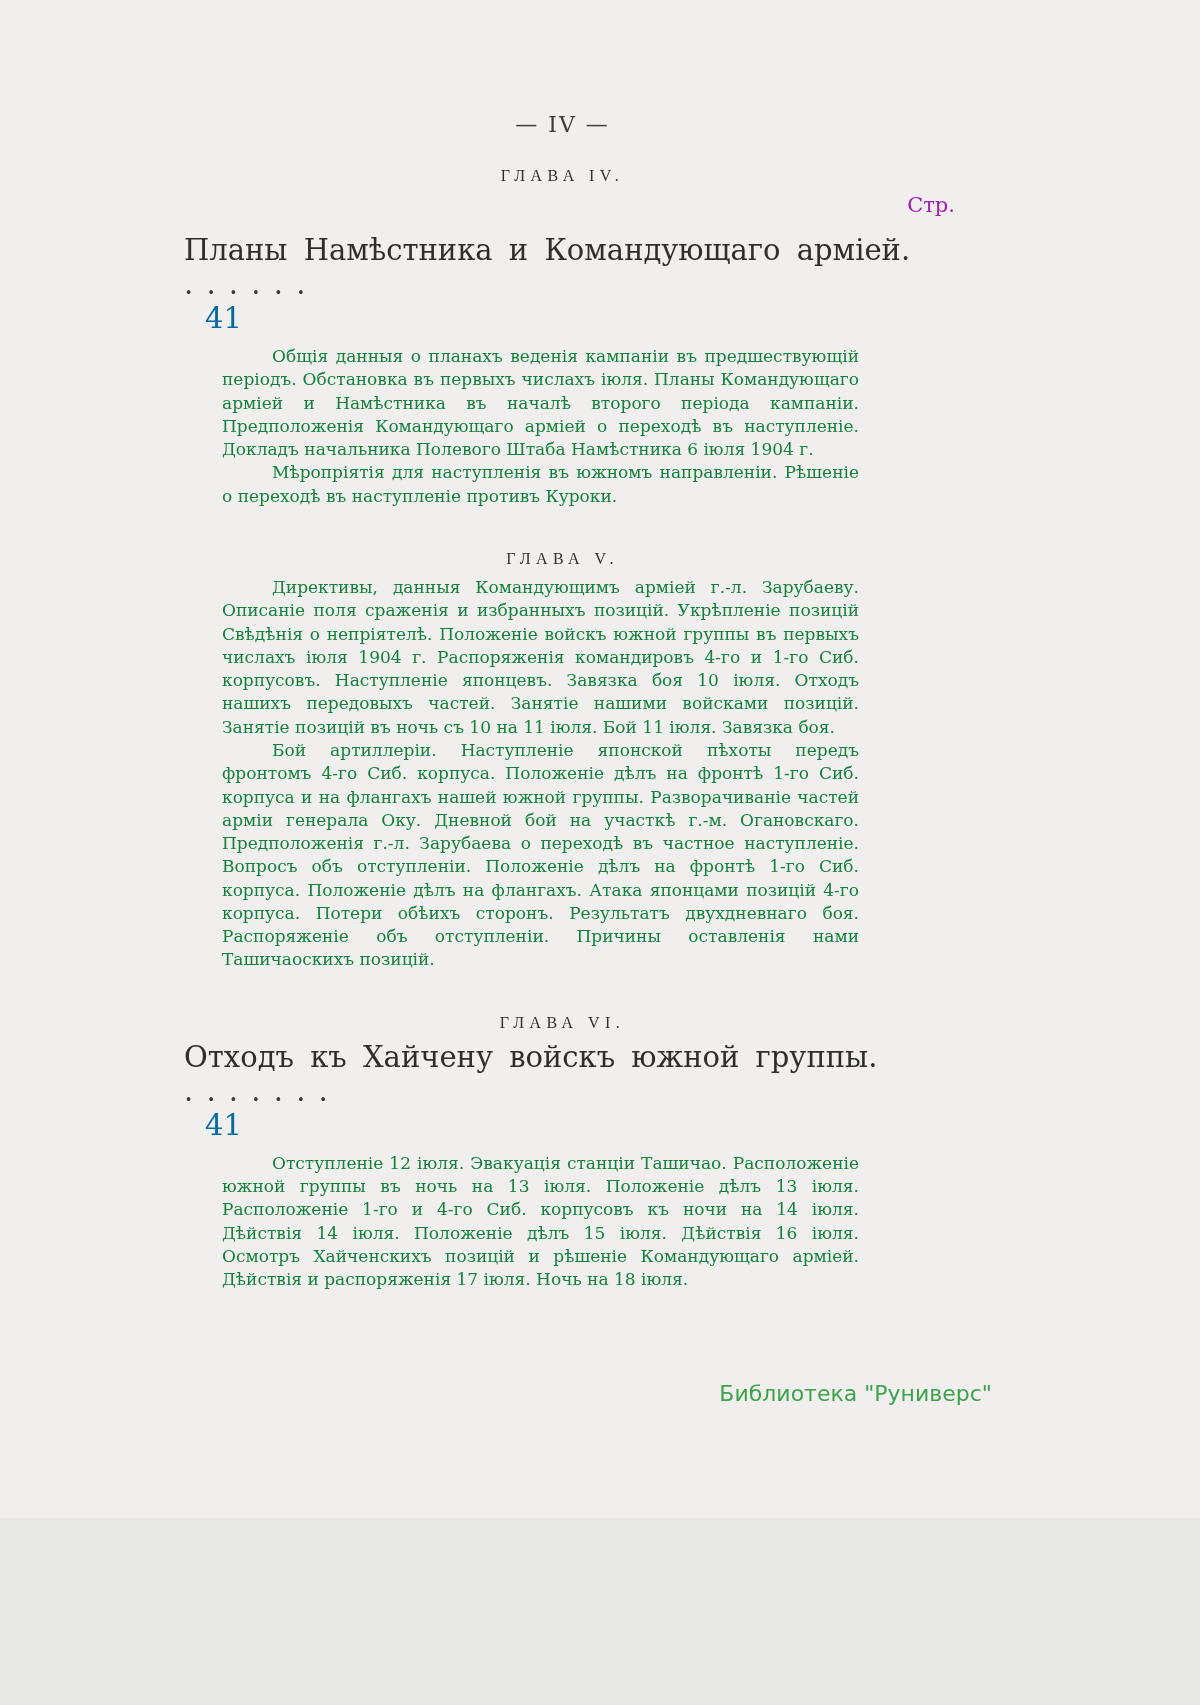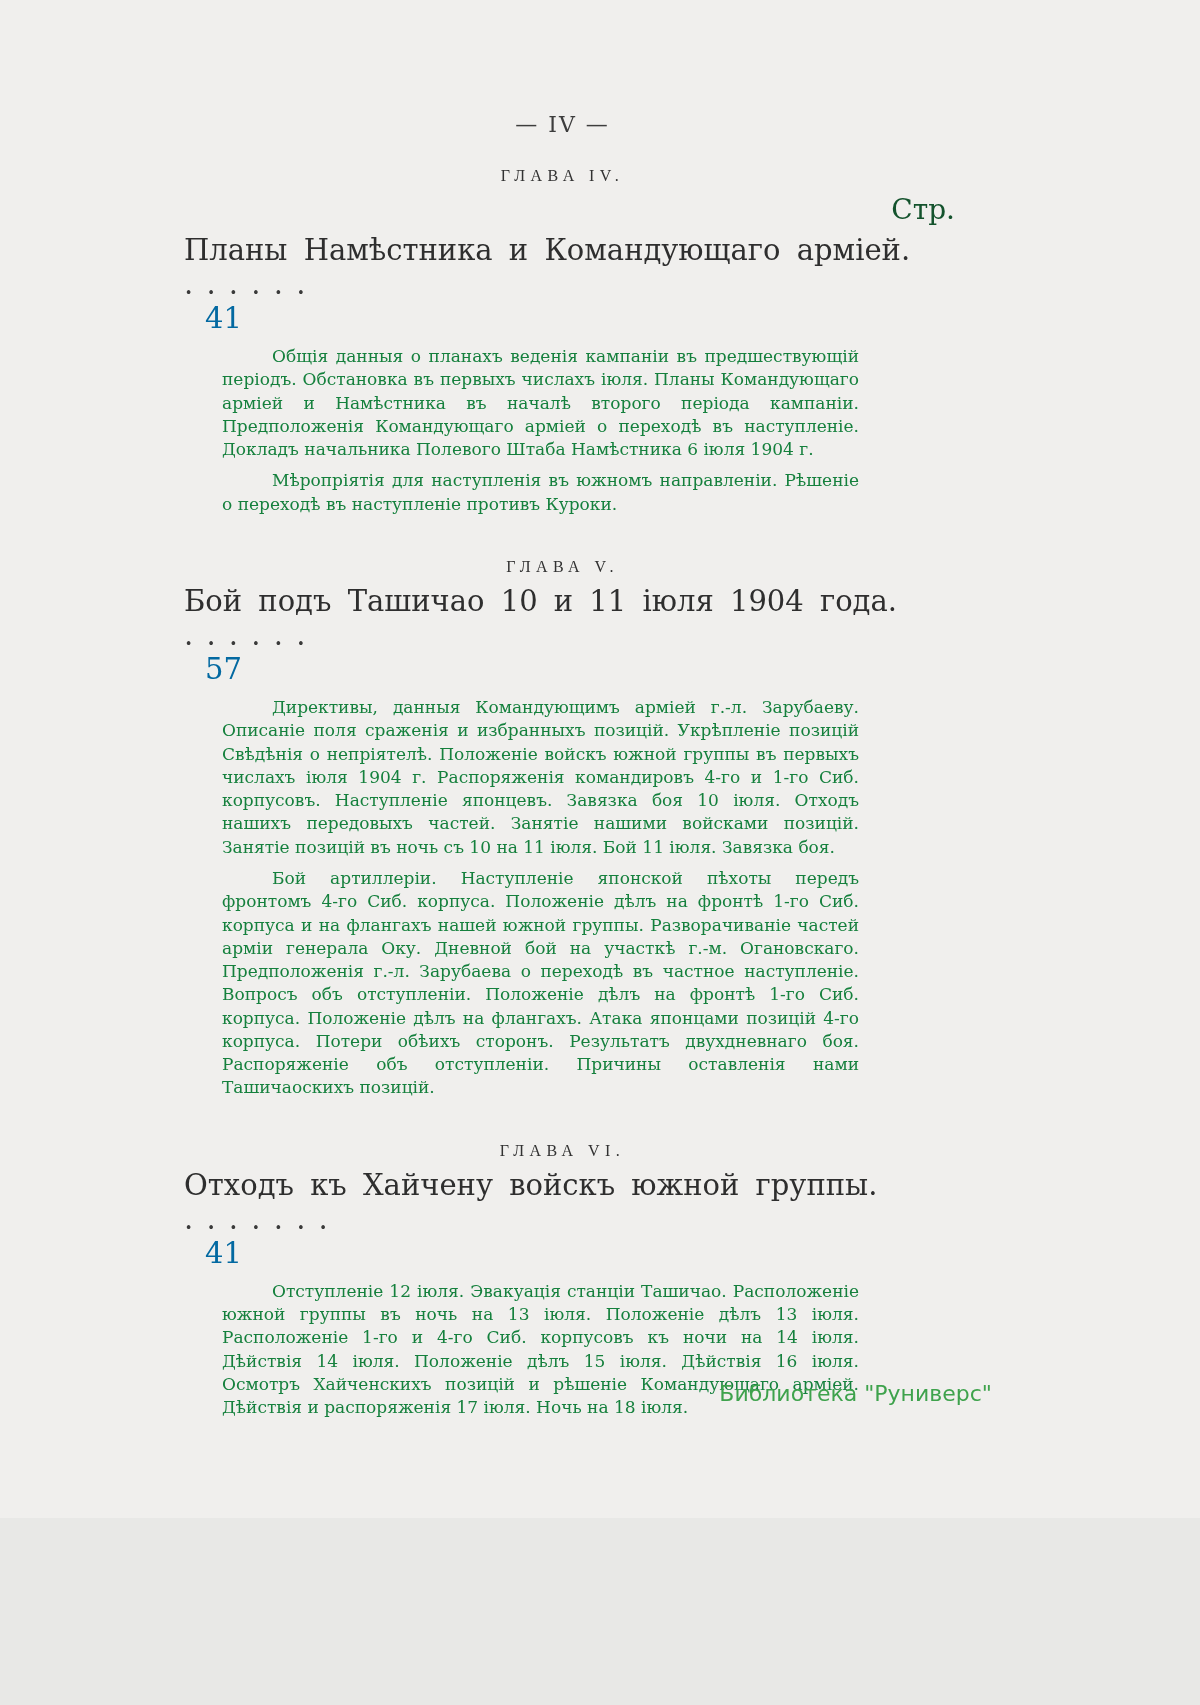--- a/index.html
+++ b/index.html
@@ -33,23 +33,23 @@
     text-align: center;
     font-size: 16px;
     font-weight: normal;
     letter-spacing: 0.34em;
     color: #323232;
     margin: 0 0 8px 0;
     font-family: Liberation Serif, serif;
   }
   .str-label {
     text-align: right;
-    font-size: 28px;
-    color: #14532d;
-    margin: 2px 0 7px 0;
+    font-size: 21px;
+    color: #a21caf;
+    margin: 2px 0 16px 0;
   }
   .entry-line {
     display: flex;
     align-items: baseline;
     font-size: 29px;
     color: #2e2e2e;
     margin: 4px 0 10px 0;
     white-space: nowrap;
     flex-direction: column;
   }
@@ -67,21 +67,21 @@
     color: #0369a1;
   }
   .desc {
     font-size: 17px;
     line-height: 1.37;
     text-align: justify;
     color: #15803d;
     margin: 0 96px 0 52px;
     text-indent: 50px;
   }
-  .desc + .desc { margin-top: 8px; }
+  .desc + .desc { margin-top: 0; }
   .watermark {
     position: absolute;
     right: 208px;
     bottom: 112px;
     font-family: "DejaVu Sans", "Liberation Sans", sans-serif;
     font-size: 22px;
     color: #3ea24c;
   }
 </style>
 </head>
@@ -99,26 +99,20 @@
       <span class="entry-dots">. . . . . .</span>
       <span class="entry-spacer"></span>
       <span class="entry-page">41</span>
     </div>
     <p class="desc">Общія данныя о планахъ веденія кампаніи въ предшествующій періодъ. Обстановка въ первыхъ числахъ іюля. Планы Командующаго арміей и Намѣстника въ началѣ второго періода кампаніи. Предположенія Командующаго арміей о переходѣ въ наступленіе. Докладъ начальника Полевого Штаба Намѣстника 6 іюля 1904 г.</p>
     <p class="desc">Мѣропріятія для наступленія въ южномъ направленіи. Рѣшеніе о переходѣ въ наступленіе противъ Куроки.</p>
   </section>
 
   <section class="chapter">
     <h2 class="chapter-heading">ГЛАВА V.</h2>
-    <div class="entry-line">
-      <span class="entry-title">Бой подъ Ташичао 10 и 11 іюля 1904 года.</span>
-      <span class="entry-dots">. . . . . .</span>
-      <span class="entry-spacer"></span>
-      <span class="entry-page">57</span>
-    </div>
     <p class="desc">Директивы, данныя Командующимъ арміей г.-л. Зарубаеву. Описаніе поля сраженія и избранныхъ позицій. Укрѣпленіе позицій Свѣдѣнія о непріятелѣ. Положеніе войскъ южной группы въ первыхъ числахъ іюля 1904 г. Распоряженія командировъ 4-го и 1-го Сиб. корпусовъ. Наступленіе японцевъ. Завязка боя 10 іюля. Отходъ нашихъ передовыхъ частей. Занятіе нашими войсками позицій. Занятіе позицій въ ночь съ 10 на 11 іюля. Бой 11 іюля. Завязка боя.</p>
     <p class="desc">Бой артиллеріи. Наступленіе японской пѣхоты передъ фронтомъ 4-го Сиб. корпуса. Положеніе дѣлъ на фронтѣ 1-го Сиб. корпуса и на флангахъ нашей южной группы. Разворачиваніе частей арміи генерала Оку. Дневной бой на участкѣ г.-м. Огановскаго. Предположенія г.-л. Зарубаева о переходѣ въ частное наступленіе. Вопросъ объ отступленіи. Положеніе дѣлъ на фронтѣ 1-го Сиб. корпуса. Положеніе дѣлъ на флангахъ. Атака японцами позицій 4-го корпуса. Потери обѣихъ сторонъ. Результатъ двухдневнаго боя. Распоряженіе объ отступленіи. Причины оставленія нами Ташичаоскихъ позицій.</p>
   </section>
 
   <section class="chapter">
     <h2 class="chapter-heading">ГЛАВА VI.</h2>
     <div class="entry-line">
       <span class="entry-title">Отходъ къ Хайчену войскъ южной группы.</span>
       <span class="entry-dots">. . . . . . .</span>
       <span class="entry-spacer"></span>

